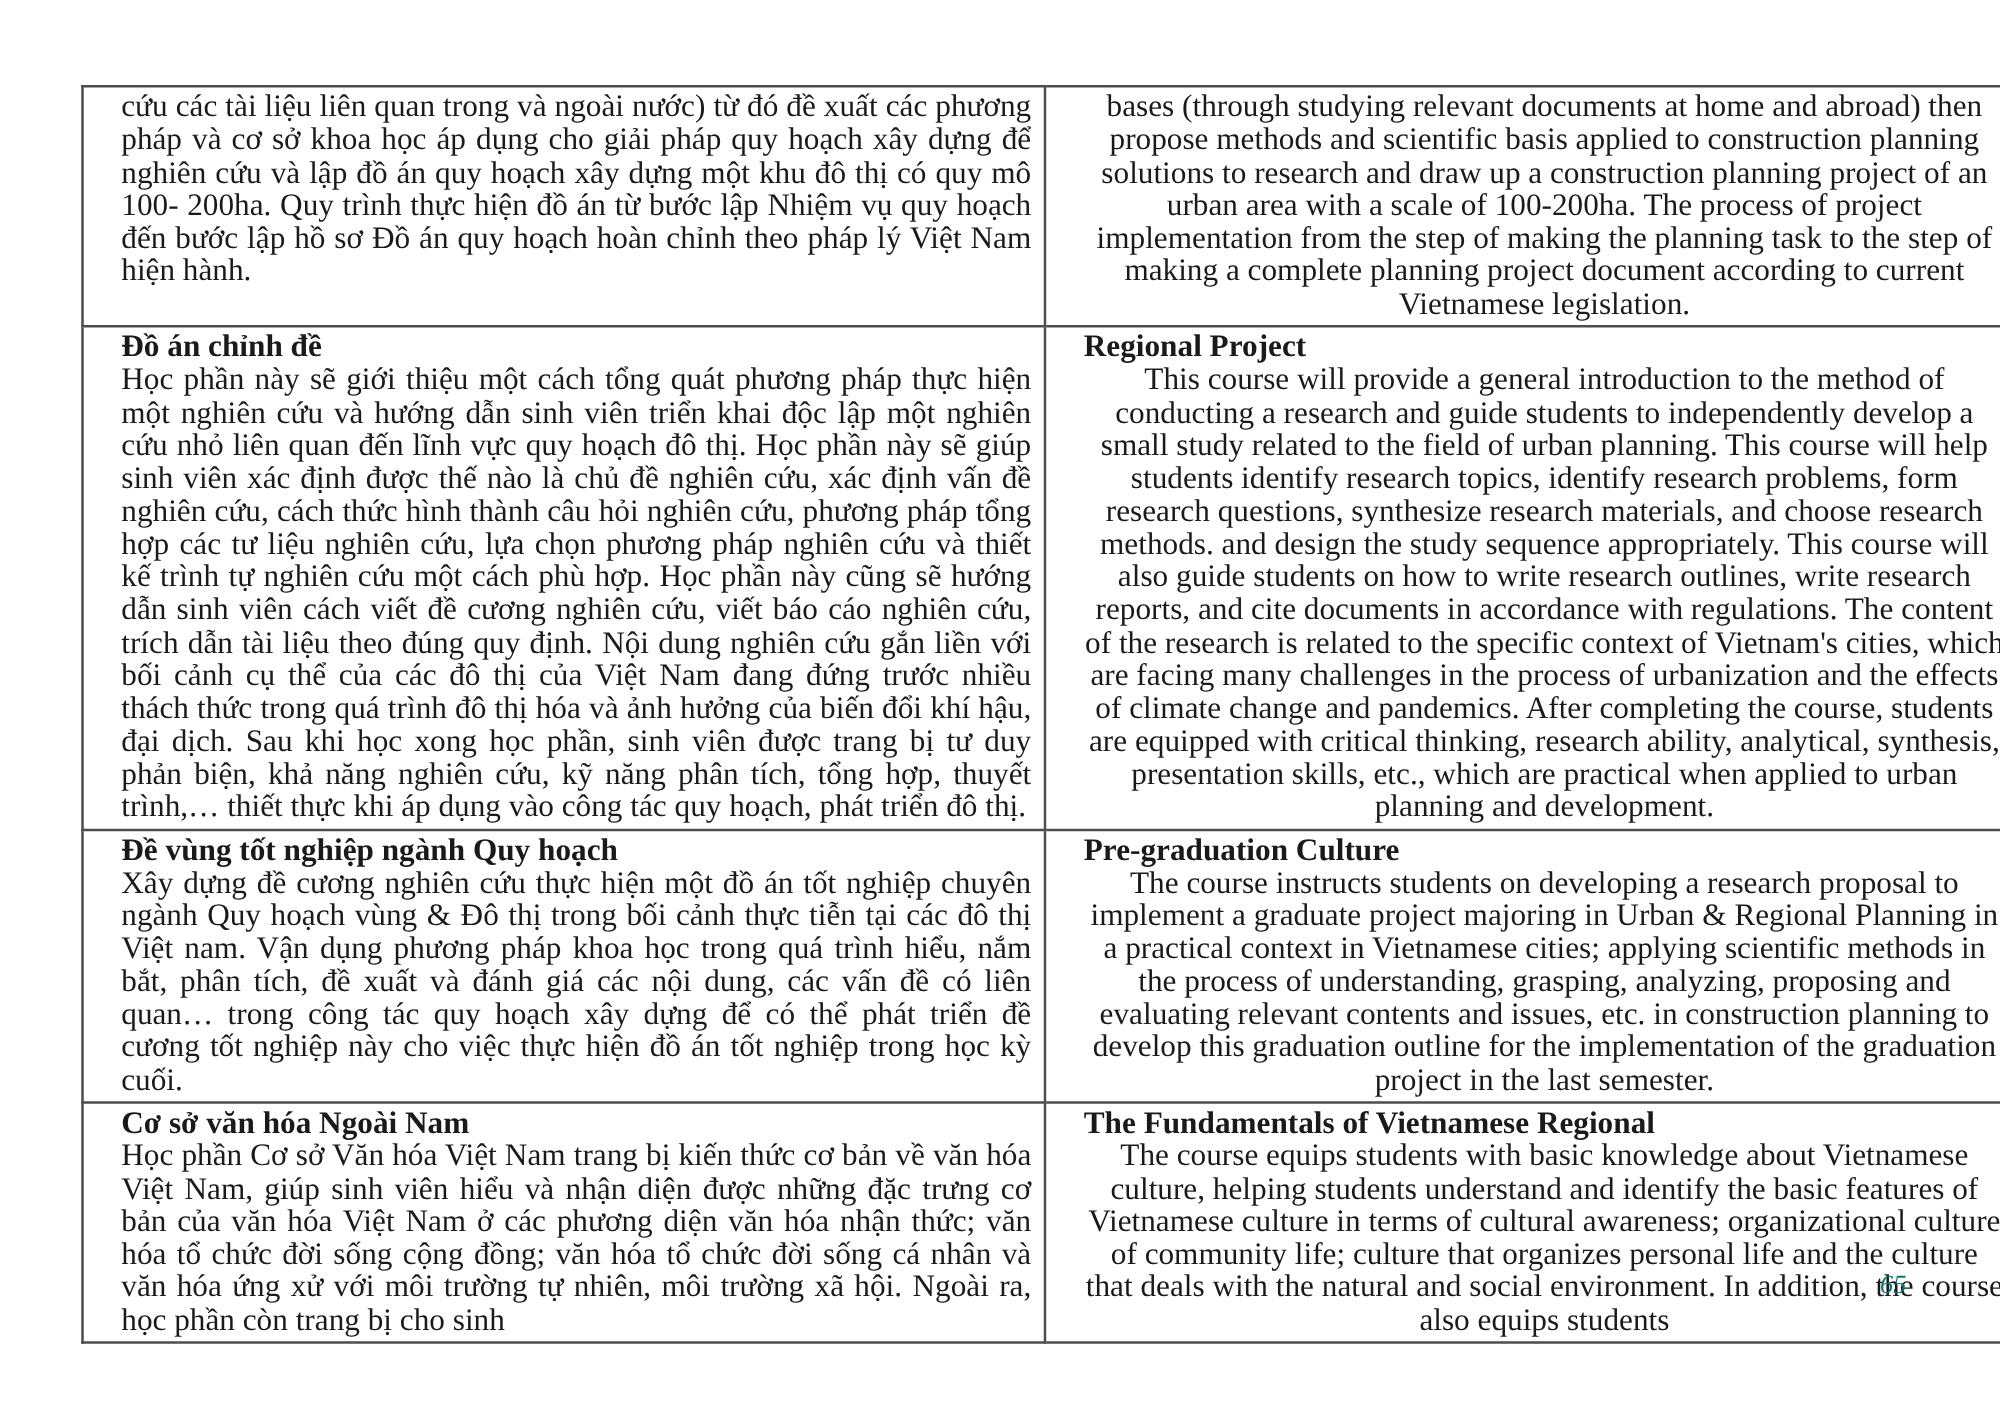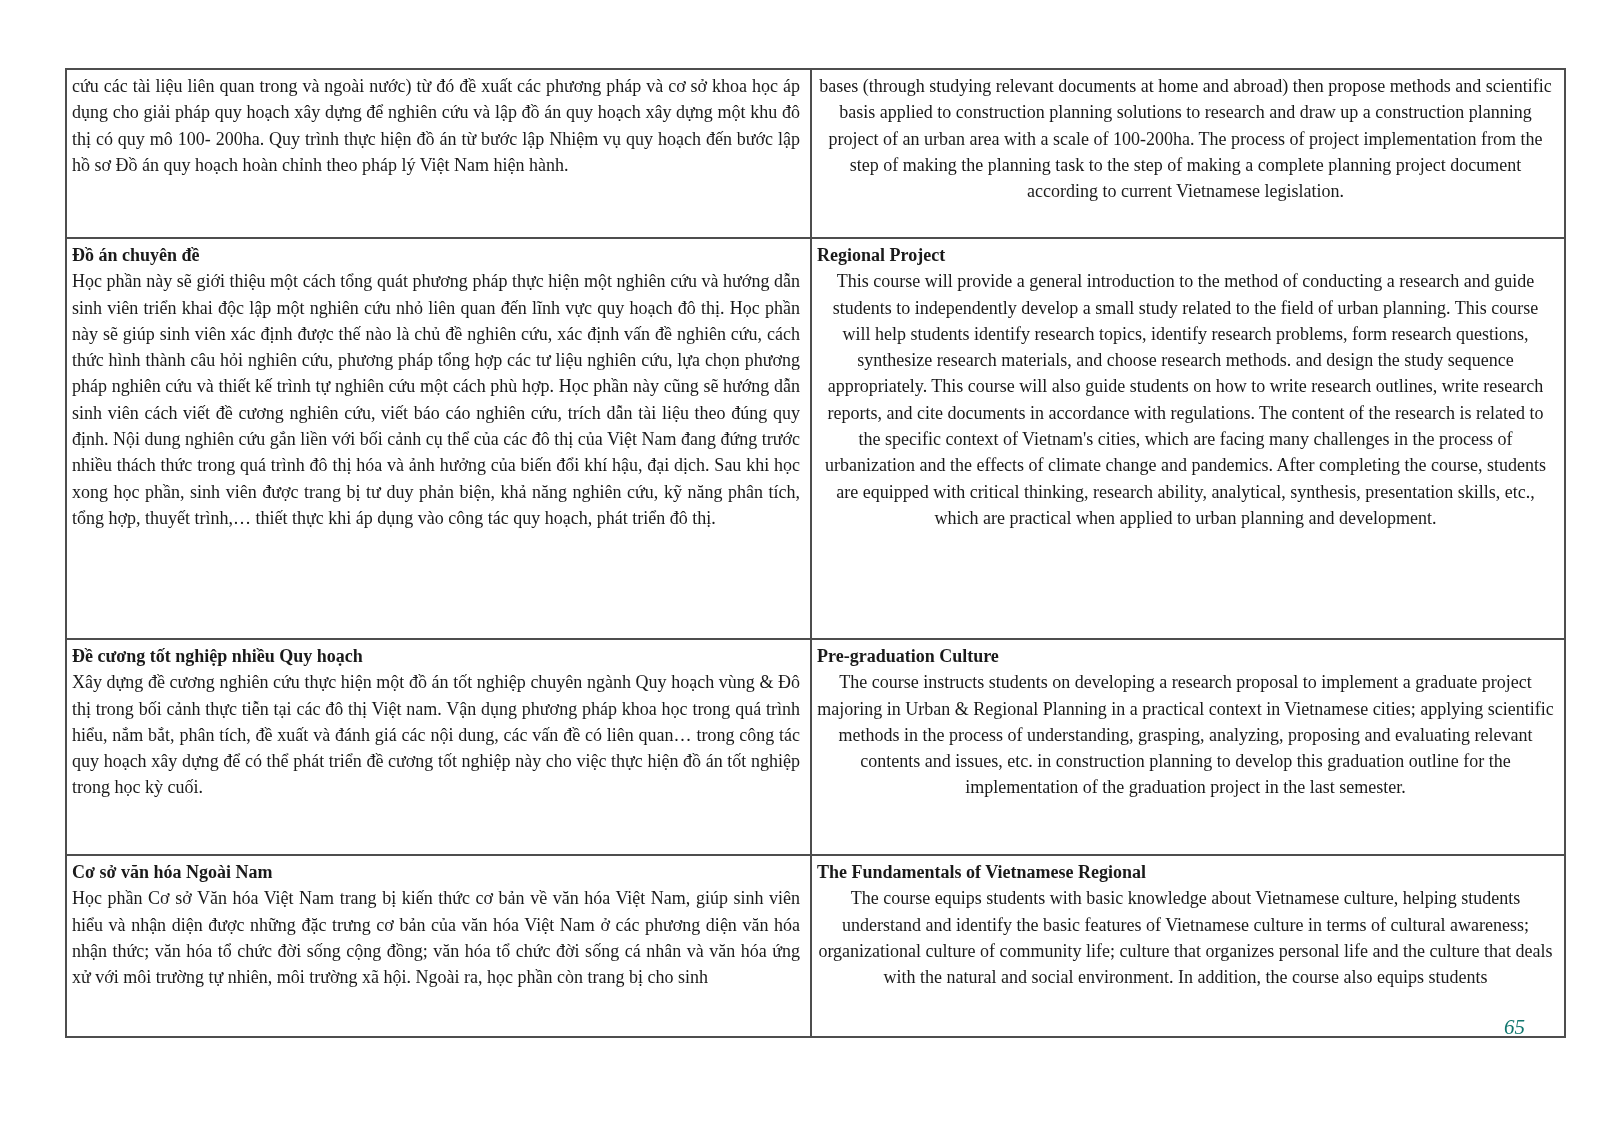--- a/index.html
+++ b/index.html
@@ -20,22 +20,22 @@
     position: absolute;
     left: 65px;
     top: 68px;
     width: 1465px;
     border-collapse: collapse;
     table-layout: fixed;
   }
   table.course-table td {
     border: 2px solid #4d4d4d;
     vertical-align: top;
-    padding: 3px 10px 3px 5px;
-    font-size: 18px;
+    padding: 3px 10px 3px 30px;
+    font-size: 25px;
     line-height: 26.3px;
     overflow: hidden;
   }
   td.vi { width: 728px; }
   td.en { width: 737px; }
   tr.r0 td { height: 161px; }
   tr.r1 td { height: 393px; }
   tr.r2 td { height: 208px; }
   tr.r3 td { height: 174px; }
   .cell-title {
@@ -68,31 +68,31 @@
           <div class="cell-title"></div>
           <div class="cell-body vi-body">cứu các tài liệu liên quan trong và ngoài nước) từ đó đề xuất các phương pháp và cơ sở khoa học áp dụng cho giải pháp quy hoạch xây dựng để nghiên cứu và lập đồ án quy hoạch xây dựng một khu đô thị có quy mô 100- 200ha. Quy trình thực hiện đồ án từ bước lập Nhiệm vụ quy hoạch đến bước lập hồ sơ Đồ án quy hoạch hoàn chỉnh theo pháp lý Việt Nam hiện hành.</div>
         </td>
         <td class="en">
           <div class="cell-title"></div>
           <div class="cell-body en-body">bases (through studying relevant documents at home and abroad) then propose methods and scientific basis applied to construction planning solutions to research and draw up a construction planning project of an urban area with a scale of 100-200ha. The process of project implementation from the step of making the planning task to the step of making a complete planning project document according to current Vietnamese legislation.</div>
         </td>
       </tr>
       <tr class="r1">
         <td class="vi">
-          <div class="cell-title">Đồ án chuyên đề</div>
+          <div class="cell-title">Đồ án chỉnh đề</div>
           <div class="cell-body vi-body">Học phần này sẽ giới thiệu một cách tổng quát phương pháp thực hiện một nghiên cứu và hướng dẫn sinh viên triển khai độc lập một nghiên cứu nhỏ liên quan đến lĩnh vực quy hoạch đô thị. Học phần này sẽ giúp sinh viên xác định được thế nào là chủ đề nghiên cứu, xác định vấn đề nghiên cứu, cách thức hình thành câu hỏi nghiên cứu, phương pháp tổng hợp các tư liệu nghiên cứu, lựa chọn phương pháp nghiên cứu và thiết kế trình tự nghiên cứu một cách phù hợp. Học phần này cũng sẽ hướng dẫn sinh viên cách viết đề cương nghiên cứu, viết báo cáo nghiên cứu, trích dẫn tài liệu theo đúng quy định. Nội dung nghiên cứu gắn liền với bối cảnh cụ thể của các đô thị của Việt Nam đang đứng trước nhiều thách thức trong quá trình đô thị hóa và ảnh hưởng của biến đổi khí hậu, đại dịch. Sau khi học xong học phần, sinh viên được trang bị tư duy phản biện, khả năng nghiên cứu, kỹ năng phân tích, tổng hợp, thuyết trình,… thiết thực khi áp dụng vào công tác quy hoạch, phát triển đô thị.</div>
         </td>
         <td class="en">
           <div class="cell-title">Regional Project</div>
           <div class="cell-body en-body">This course will provide a general introduction to the method of conducting a research and guide students to independently develop a small study related to the field of urban planning. This course will help students identify research topics, identify research problems, form research questions, synthesize research materials, and choose research methods. and design the study sequence appropriately. This course will also guide students on how to write research outlines, write research reports, and cite documents in accordance with regulations. The content of the research is related to the specific context of Vietnam's cities, which are facing many challenges in the process of urbanization and the effects of climate change and pandemics. After completing the course, students are equipped with critical thinking, research ability, analytical, synthesis, presentation skills, etc., which are practical when applied to urban planning and development.</div>
         </td>
       </tr>
       <tr class="r2">
         <td class="vi">
-          <div class="cell-title">Đề cương tốt nghiệp nhiều Quy hoạch</div>
+          <div class="cell-title">Đề vùng tốt nghiệp ngành Quy hoạch</div>
           <div class="cell-body vi-body">Xây dựng đề cương nghiên cứu thực hiện một đồ án tốt nghiệp chuyên ngành Quy hoạch vùng &amp; Đô thị trong bối cảnh thực tiễn tại các đô thị Việt nam. Vận dụng phương pháp khoa học trong quá trình hiểu, nắm bắt, phân tích, đề xuất và đánh giá các nội dung, các vấn đề có liên quan… trong công tác quy hoạch xây dựng để có thể phát triển đề cương tốt nghiệp này cho việc thực hiện đồ án tốt nghiệp trong học kỳ cuối.</div>
         </td>
         <td class="en">
           <div class="cell-title">Pre-graduation Culture</div>
           <div class="cell-body en-body">The course instructs students on developing a research proposal to implement a graduate project majoring in Urban &amp; Regional Planning in a practical context in Vietnamese cities; applying scientific methods in the process of understanding, grasping, analyzing, proposing and evaluating relevant contents and issues, etc. in construction planning to develop this graduation outline for the implementation of the graduation project in the last semester.</div>
         </td>
       </tr>
       <tr class="r3">
         <td class="vi">
           <div class="cell-title">Cơ sở văn hóa Ngoài Nam</div>

